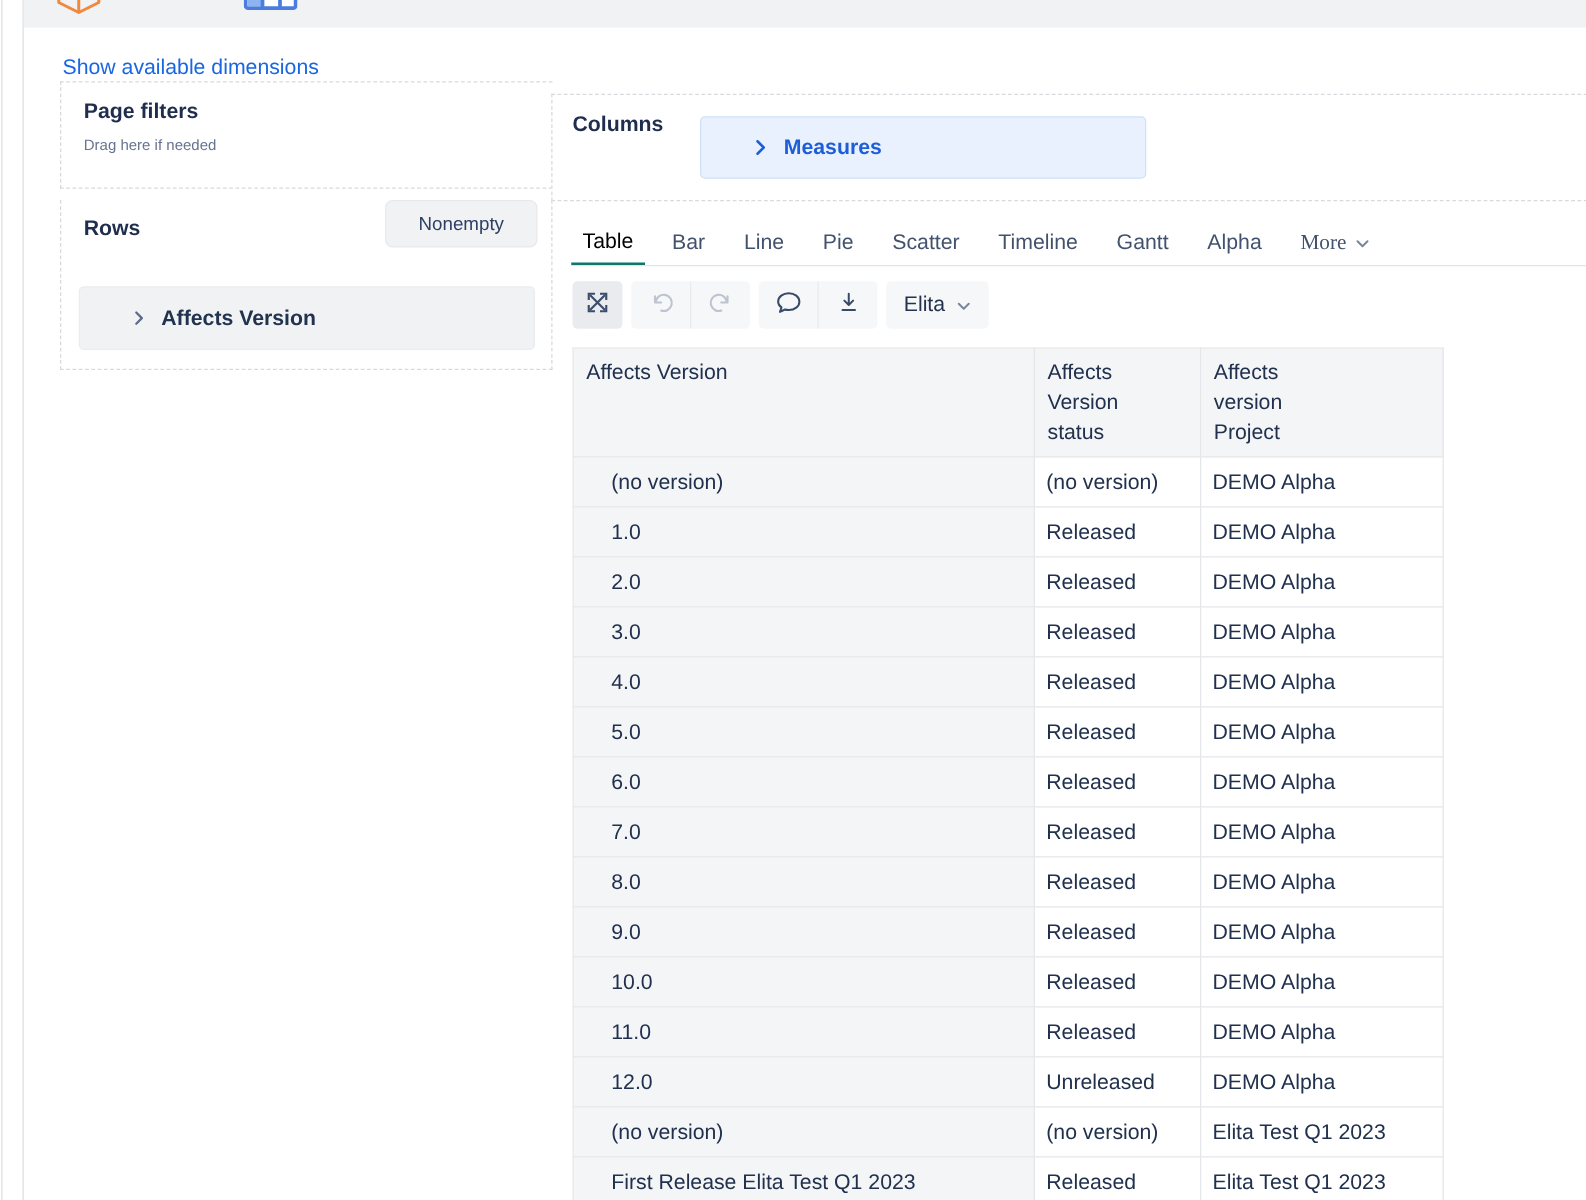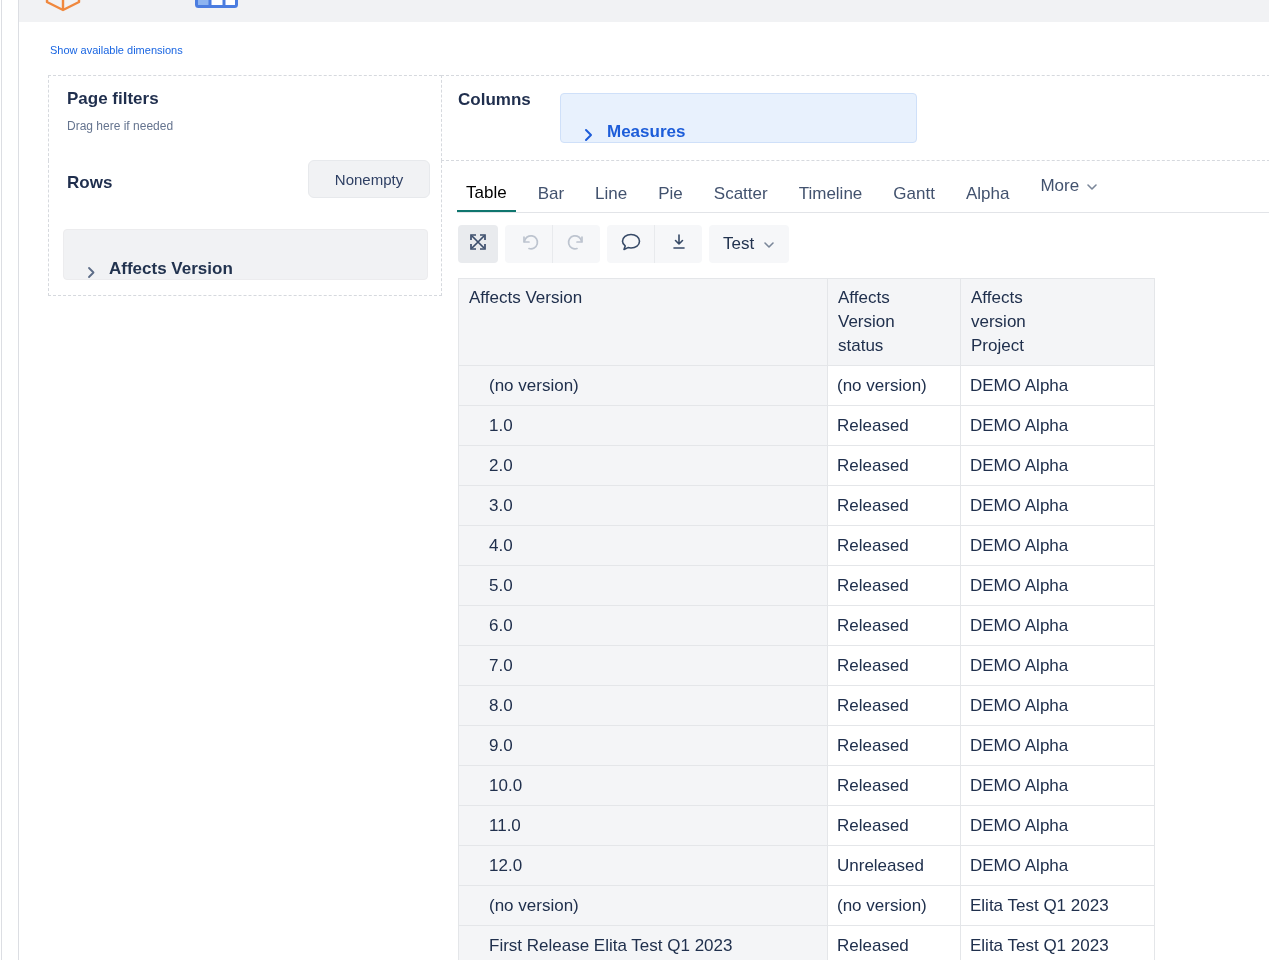--- a/index.html
+++ b/index.html
@@ -6,44 +6,44 @@
   body{
     width:1269px;height:960px;overflow:hidden;position:relative;
     background:#ffffff;color:#22334f;
     font-family:"Liberation Sans", sans-serif;
   }
   .vline{position:absolute;top:0;bottom:0;width:1px;background:#dcdee3;}
   
   .top-strip{position:absolute;left:19px;right:0;top:0;height:22px;background:#f1f2f4;overflow:hidden;}
   .strip-icon{position:absolute;top:-22px;}
   
-  .dim-link{position:absolute;left:50px;top:44px;font-size:11px;color:#1a66e2;cursor:pointer;}
+  .dim-link{position:absolute;left:50px;top:44px;font-size:17px;color:#1a66e2;cursor:pointer;}
   
   .dash{position:absolute;border:1px dashed #d6d9de;box-sizing:border-box;background:#fff;}
-  .box-pages{left:48px;top:75px;width:394px;height:86px;border-right:none;}
+  .box-pages{left:48px;top:65px;width:394px;height:86px;border-right:none;}
   .box-cols{left:441px;top:75px;width:849px;height:86px;border-right:none;}
   .box-rows{left:48px;top:160px;width:394px;height:136px;border-top:none;}
   .box-title{position:absolute;left:18px;top:13px;font-size:17px;font-weight:bold;color:#1f2e4d;}
   .box-hint{position:absolute;left:18px;top:43px;font-size:12px;color:#65748f;}
-  .chip{position:absolute;display:flex;align-items:flex-end;border-radius:4px;box-sizing:border-box;cursor:pointer;}
+  .chip{position:absolute;display:flex;align-items:center;border-radius:4px;box-sizing:border-box;cursor:pointer;padding-left:20px;}
   .chip-blue{left:118px;top:17px;width:357px;height:50px;background:#e8f1fd;border:1px solid #cfe0f9;}
   .chip-blue .chip-label{color:#1d5dd9;font-weight:bold;font-size:17px;}
   .chip-gray{left:14px;top:69px;width:365px;height:51px;background:#f1f2f4;border:1px solid #ececee;}
   .chip-gray .chip-label{color:#22334f;font-weight:bold;font-size:17px;}
   .chip .chev{margin:0 13px 0 22px;display:flex;align-items:center;}
   .nonempty-btn{position:absolute;left:259px;top:0;width:120px;height:36px;background:#f1f2f4;
     border:1px solid #e7e9ec;border-radius:6px;font-size:15px;color:#2e3f63;
     display:flex;align-items:center;justify-content:center;cursor:pointer;}
   
   .tabs{position:absolute;left:457px;top:176px;right:-5px;height:37px;display:flex;align-items:stretch;
     border-bottom:1px solid #e2e4e8;box-sizing:border-box;}
   .tab{display:flex;align-items:center;padding:0 9px;margin-right:13px;font-size:17px;color:#42526e;
     cursor:pointer;box-sizing:border-box;}
   .tab.active{color:#000000;border-bottom:2px solid #0f766e;}
-  .tab-more{display:flex;align-items:flex-start;gap:7px;}
+  .tab-more{display:flex;align-items:center;gap:7px;font-family:Liberation Serif, serif;}
   
   .tbar{position:absolute;left:458px;top:225px;height:38px;display:flex;gap:7px;align-items:stretch;}
   .btn{border-radius:4px;display:flex;align-items:center;justify-content:center;cursor:pointer;}
   .btn-expand{width:40px;background:#e9ebee;}
   .btn-group{display:flex;background:#f6f7f9;border-radius:4px;overflow:hidden;}
   .btn-seg{width:47px;display:flex;align-items:center;justify-content:center;cursor:pointer;}
   .btn-seg + .btn-seg{border-left:1px solid #e8eaed;}
   .btn-total{background:#f6f7f9;padding:0 14px;gap:9px;font-size:17px;color:#22334f;display:flex;align-items:center;}
   
   table.result{position:absolute;left:458px;top:278px;border-collapse:collapse;table-layout:fixed;
@@ -169,21 +169,21 @@
     <div class="btn-seg">
       <span>
         <svg width="18" height="20" viewBox="0 0 18 20" fill="none">
           <path d="M9 3 L9 12 M5.5 8.5 L9 12 L12.5 8.5" stroke="#374a67" stroke-width="1.6" fill="none" stroke-linecap="round" stroke-linejoin="round"></path>
           <line x1="4" y1="16" x2="14" y2="16" stroke="#374a67" stroke-width="1.6" stroke-linecap="round"></line>
         </svg>
       </span>
     </div>
   </div>
   <div class="btn btn-total">
-    <span>Test</span>
+    <span>Elita</span>
     <span>
       <svg width="12" height="8" viewBox="0 0 12 8" fill="none">
           <path d="M2 2 L6 6 L10 2" stroke="#7a8699" stroke-width="1.6" stroke-linecap="round" stroke-linejoin="round"></path>
         </svg>
     </span>
   </div>
 </div>
 
 <table class="result">
   <colgroup>

